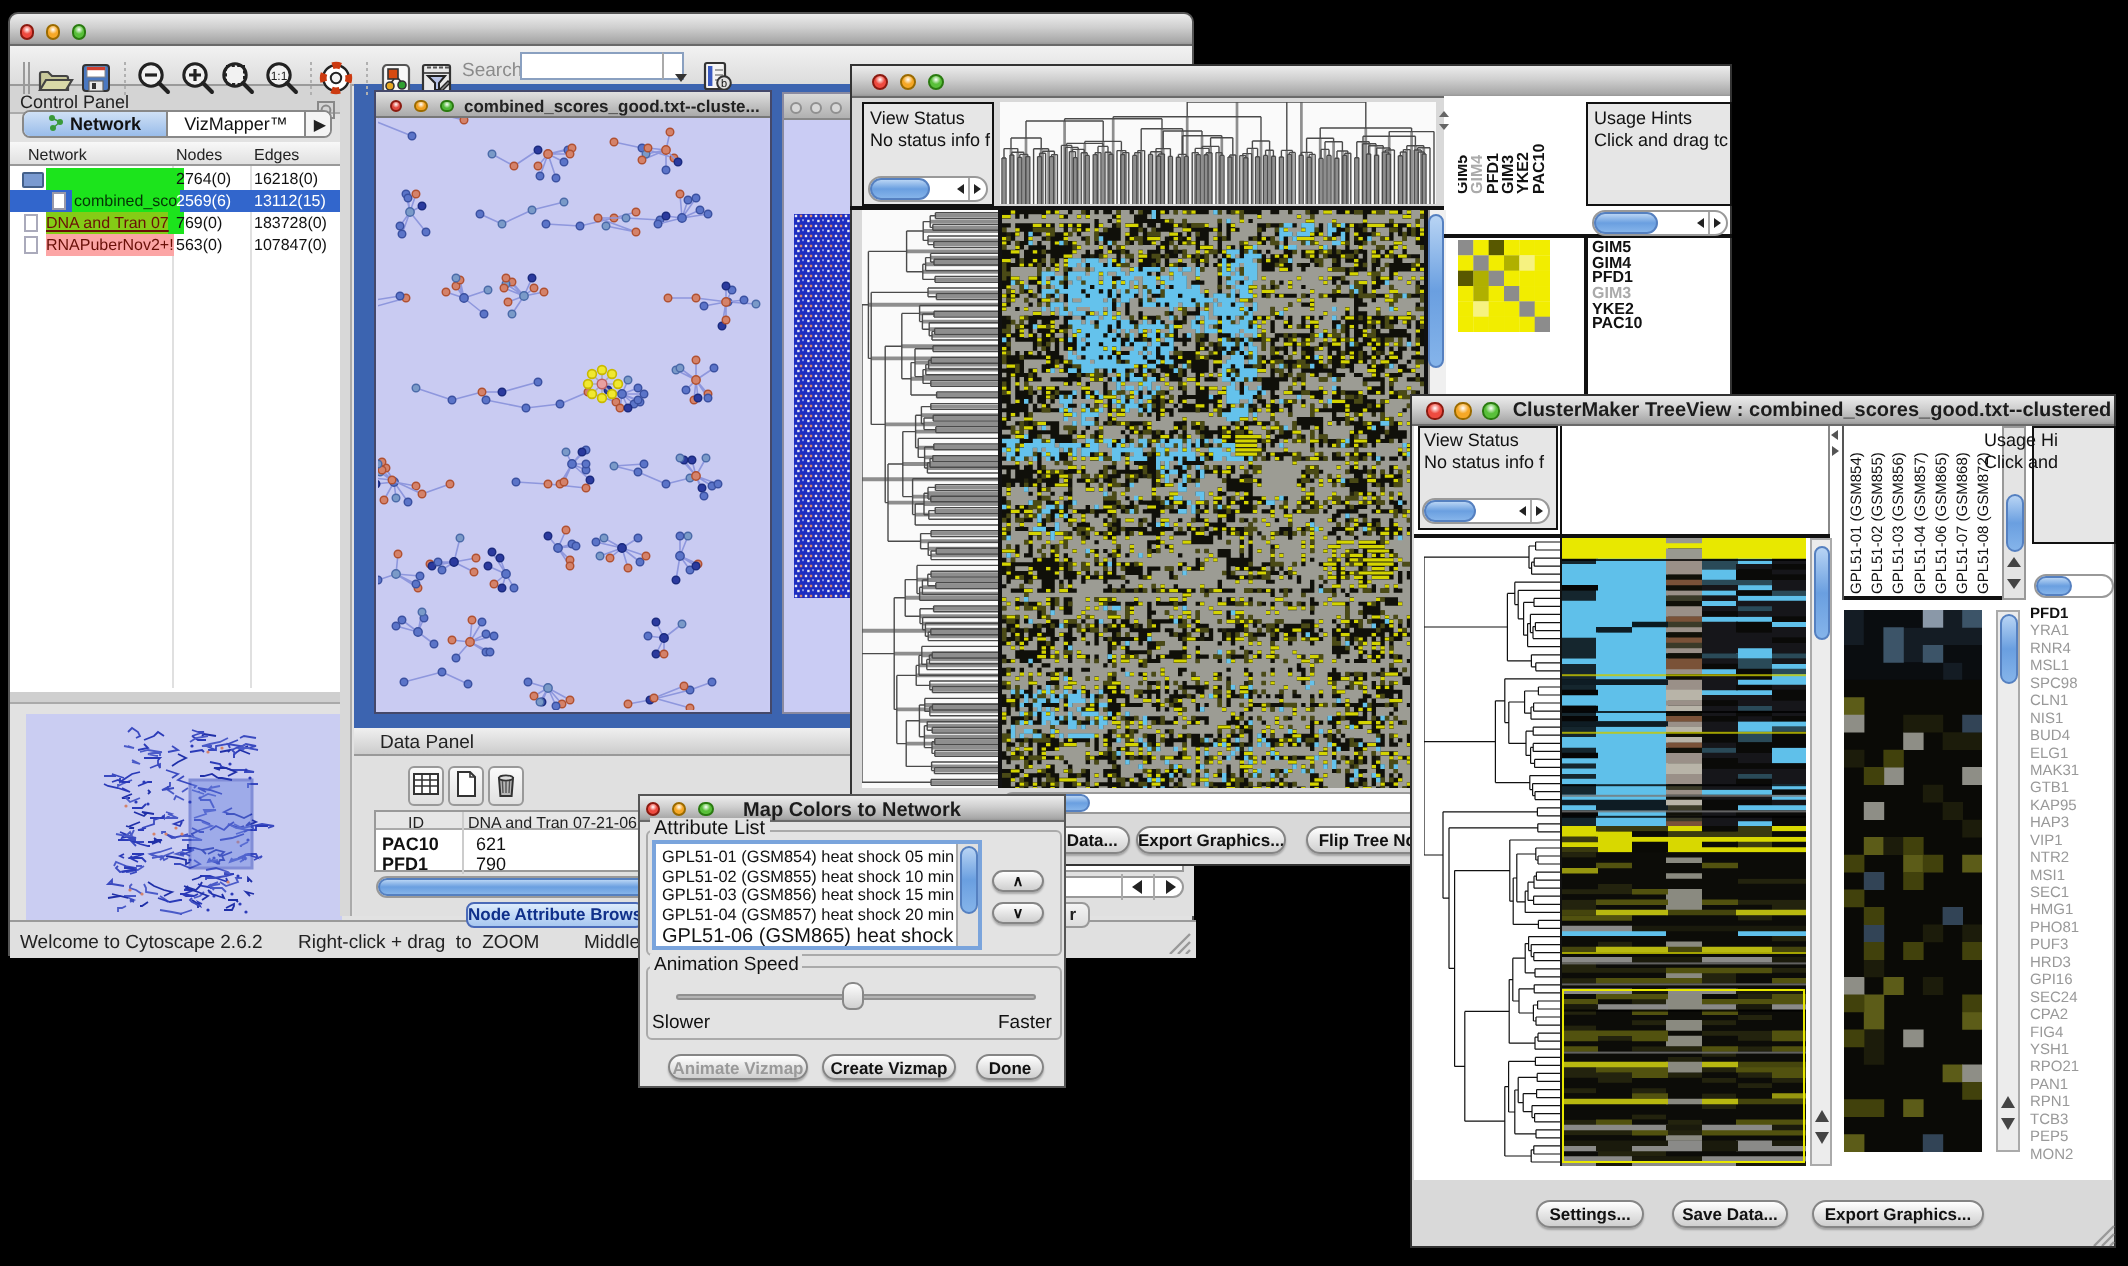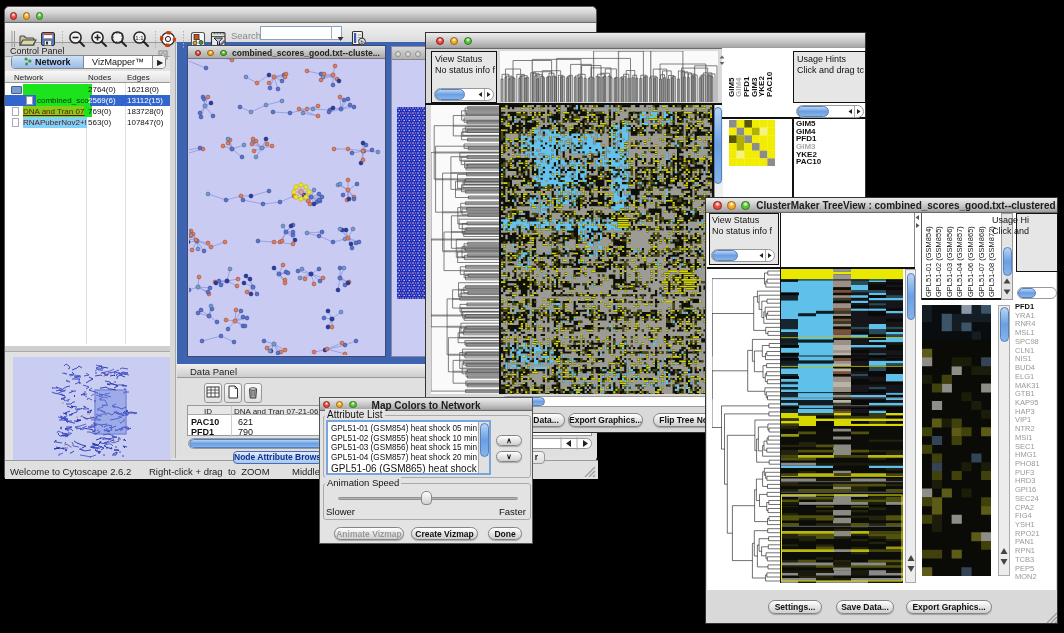--- a/index.html
+++ b/index.html
@@ -130,21 +130,21 @@
         <span class="abs" style="left:122px;top:0;color:#fff;">13112(15)</span>
       </div>
       <div style="position:absolute;font-size:8px;height:11px;line-height:11px;white-space:nowrap;left:0;top:23px;width:100%">
         <span class="abs" style="left:7px;top:1px;width:7px;height:9px;background:#fff;border:1px solid #aab;"></span>
         <span class="abs" style="left:18px;top:0;background:#84cc16;color:#6a1008;text-decoration:underline;">DNA and Tran 07</span>
         <span class="abs" style="left:83px;top:0;color:#111;">769(0)</span>
         <span class="abs" style="left:122px;top:0;color:#111;">183728(0)</span>
       </div>
       <div style="position:absolute;font-size:8px;height:11px;line-height:11px;white-space:nowrap;left:0;top:34px;width:100%">
         <span class="abs" style="left:7px;top:1px;width:7px;height:9px;background:#fff;border:1px solid #aab;"></span>
-        <span class="abs" style="left:18px;top:0;background:#7dd3fc;color:#6a1008;">RNAPuberNov2+!</span>
+        <span class="abs" style="left:18px;top:0;background:#fca5a5;color:#6a1008;">RNAPuberNov2+!</span>
         <span class="abs" style="left:83px;top:0;color:#111;">563(0)</span>
         <span class="abs" style="left:122px;top:0;color:#111;">107847(0)</span>
       </div>
     </div>
     <div class="abs" style="left:0;top:339px;width:166px;height:6px;background:#cfcfcf;border-bottom:1px solid #aaa;"></div>
     <svg style="position:absolute;left:8px;top:350px;width:158px;height:107px;" viewBox="0 0 158 107">
       <rect width="158" height="107" fill="#cacdf2"></rect>
       <path d="M79 43L75 41L74 43" stroke="#4a5ac8" stroke-width="0.9" fill="none"></path>
       <path d="M107 17L110 15L115 16L111 17L116 18" stroke="#3a4ac0" stroke-width="0.9" fill="none"></path>
       <path d="M59 15L61 17L56 18" stroke="#2a3ab8" stroke-width="0.9" fill="none"></path>

